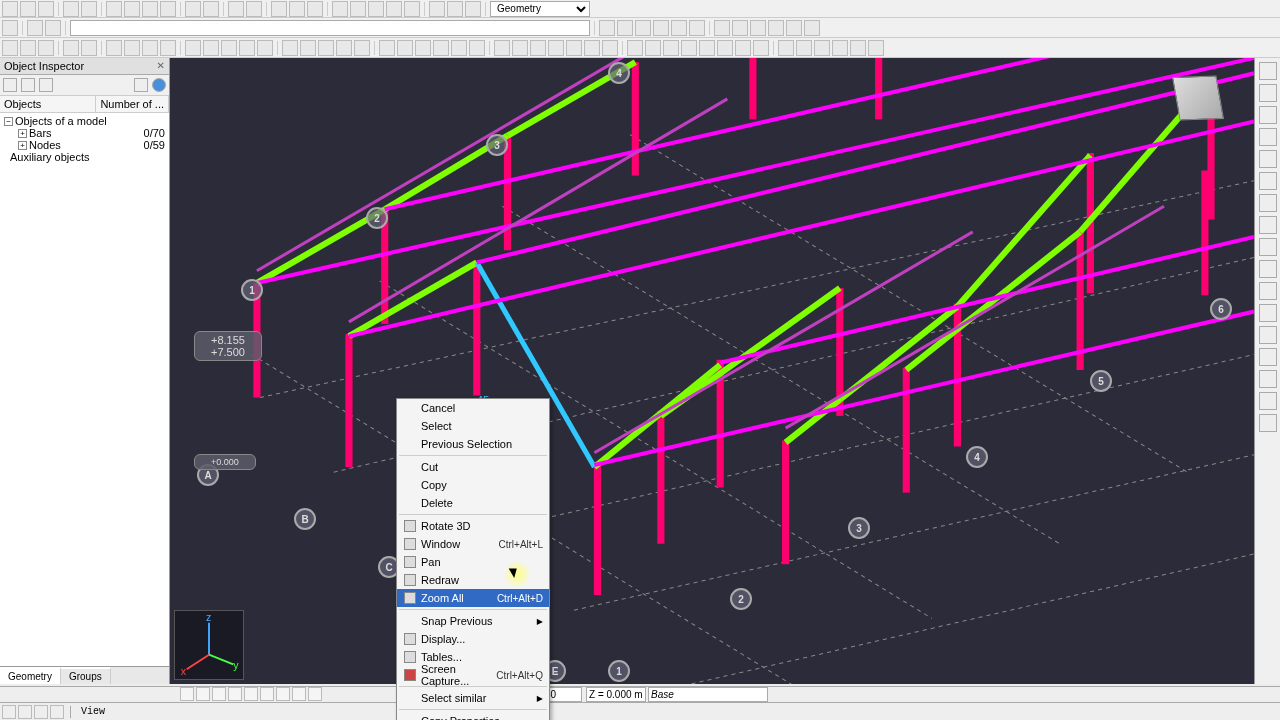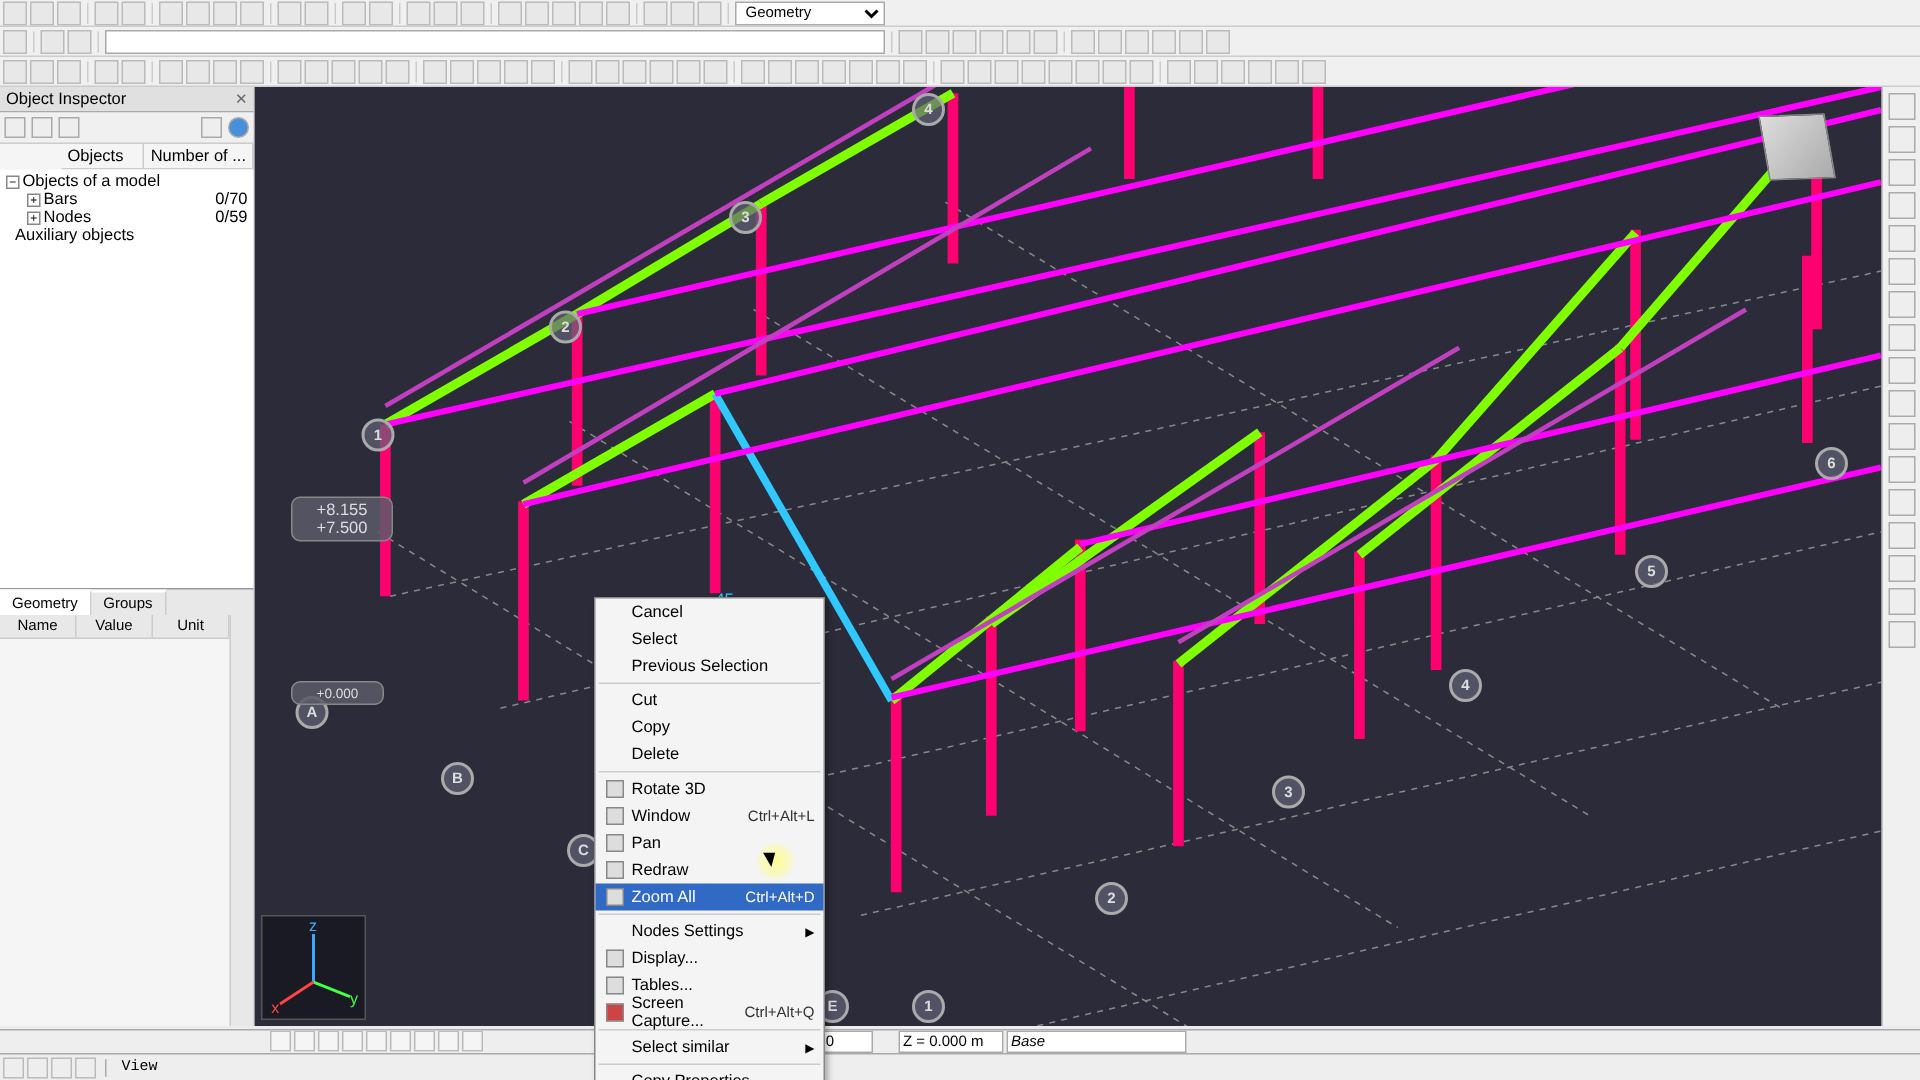--- a/index.html
+++ b/index.html
@@ -12,21 +12,21 @@
 .tool-dropdown { height: 16px; border: 1px solid #aaa; background: white; font-size: 10px; padding: 0 2px; min-width: 100px; }
 
 .main-area { display: flex; height: 626px; }
 
 .left-panel { width: 170px; background: #f5f5f5; border-right: 1px solid #999; display: flex; flex-direction: column; }
 .panel-title { background: #e0e0e0; border-bottom: 1px solid #aaa; padding: 2px 4px; font-size: 10px; display: flex; justify-content: space-between; }
 .panel-title .x { font-size: 10px; color: #666; }
 .panel-icons { background: #f0f0f0; border-bottom: 1px solid #ccc; padding: 3px; display: flex; gap: 4px; }
 .pi { width: 14px; height: 14px; border: 1px solid #aaa; background: #eee; }
 .pi.blue { background: #4a90d9; border-radius: 50%; }
-.tree-head { display: flex; border-bottom: 1px solid #ccc; font-size: 10px; margin-left: 41px; }
+.tree-head { display: flex; border-bottom: 1px solid #ccc; font-size: 10px; }
 .tree-head div { padding: 2px 4px; border-right: 1px solid #ccc; }
 .tree-head div:first-child { flex: 1; }
 .tree-body { flex: 1; background: white; font-size: 10px; padding: 2px; overflow: auto; }
 .tree-row { display: flex; justify-content: space-between; padding: 0 2px; }
 .tree-row .lbl { display: flex; align-items: center; gap: 2px; }
 .exp { display: inline-block; width: 9px; height: 9px; border: 1px solid #888; background: white; text-align: center; line-height: 7px; font-size: 8px; }
 .tabs { display: flex; border-top: 1px solid #999; background: #e8e8e8; }
 .tab { padding: 2px 8px; border-right: 1px solid #ccc; font-size: 10px; border-top: 2px solid #fff; }
 .tab.active { background: white; }
 .prop-grid { background: #f5f5f5; flex: 1; }
@@ -232,30 +232,20 @@
       <div class="tree-row" style="padding-left:8px">
           <span class="lbl">
             <span>Auxiliary objects</span>
           </span>
         </div>
     </div>
     <div class="tabs">
       <div class="tab active">Geometry</div>
       <div class="tab">Groups</div>
     </div>
-    <div style="display:flex;flex:1">
-      <div class="prop-grid">
-        <div class="prop-head">
-          <div>Name</div>
-          <div>Value</div>
-          <div>Unit</div>
-        </div>
-      </div>
-      <div class="vscroll"></div>
-    </div>
   </div>
 
   <div class="viewport">
     <svg class="grid" viewBox="0 0 1060 628">
 
       <g stroke="#888" stroke-width="1" stroke-dasharray="4,4">
         <line x1="80" y1="290" x2="620" y2="620"></line>
         <line x1="205" y1="218" x2="745" y2="548"></line>
         <line x1="325" y1="145" x2="870" y2="475"></line>
         <line x1="450" y1="75" x2="995" y2="405"></line>
@@ -433,21 +423,21 @@
   <div class="cm-item sel">
       <span class="icon-col">
         <span class="ico"></span>
       </span>
       <span class="lbl">Zoom All</span>
       <span class="shortcut">Ctrl+Alt+D</span>
     </div>
   <div class="cm-sep"></div>
   <div class="cm-item">
       <span class="icon-col"></span>
-      <span class="lbl">Nodes Settings</span>
+      <span class="lbl">Snap Previous</span>
       <span class="arrow">▶</span>
     </div>
   <div class="cm-item">
       <span class="icon-col">
         <span class="ico"></span>
       </span>
       <span class="lbl">Display...</span>
     </div>
   <div class="cm-item">
       <span class="icon-col">
@@ -484,21 +474,21 @@
     <span class="bbi"></span>
     <span class="bbi"></span>
     <span class="bbi"></span>
     <span class="bbi"></span>
     <span class="bbi"></span>
     <span class="bbi"></span>
     <span class="bbi"></span>
     <span class="bbi"></span>
   </div>
   <input style="width: 40px; margin-left: 220px;" value="30">
-  <input style="width: 70px; margin-left: 17px;" value="Z = 0.000 m">
+  <input style="width: 60px; margin-left: 4px;" value="Z = 0.000 m">
   <input style="width: 120px; margin-left: 2px; font-style: italic;" value="Base">
   <span class="bbi" style="margin-left:2px"></span>
   <span class="bbi"></span>
 </div>
 <div class="status-bar">
   <span class="sbi"></span>
   <span class="sbi"></span>
   <span class="sbi"></span>
   <span class="sbi"></span>
   <span style="width:1px;height:12px;background:#aaa;margin:0 4px"></span>

